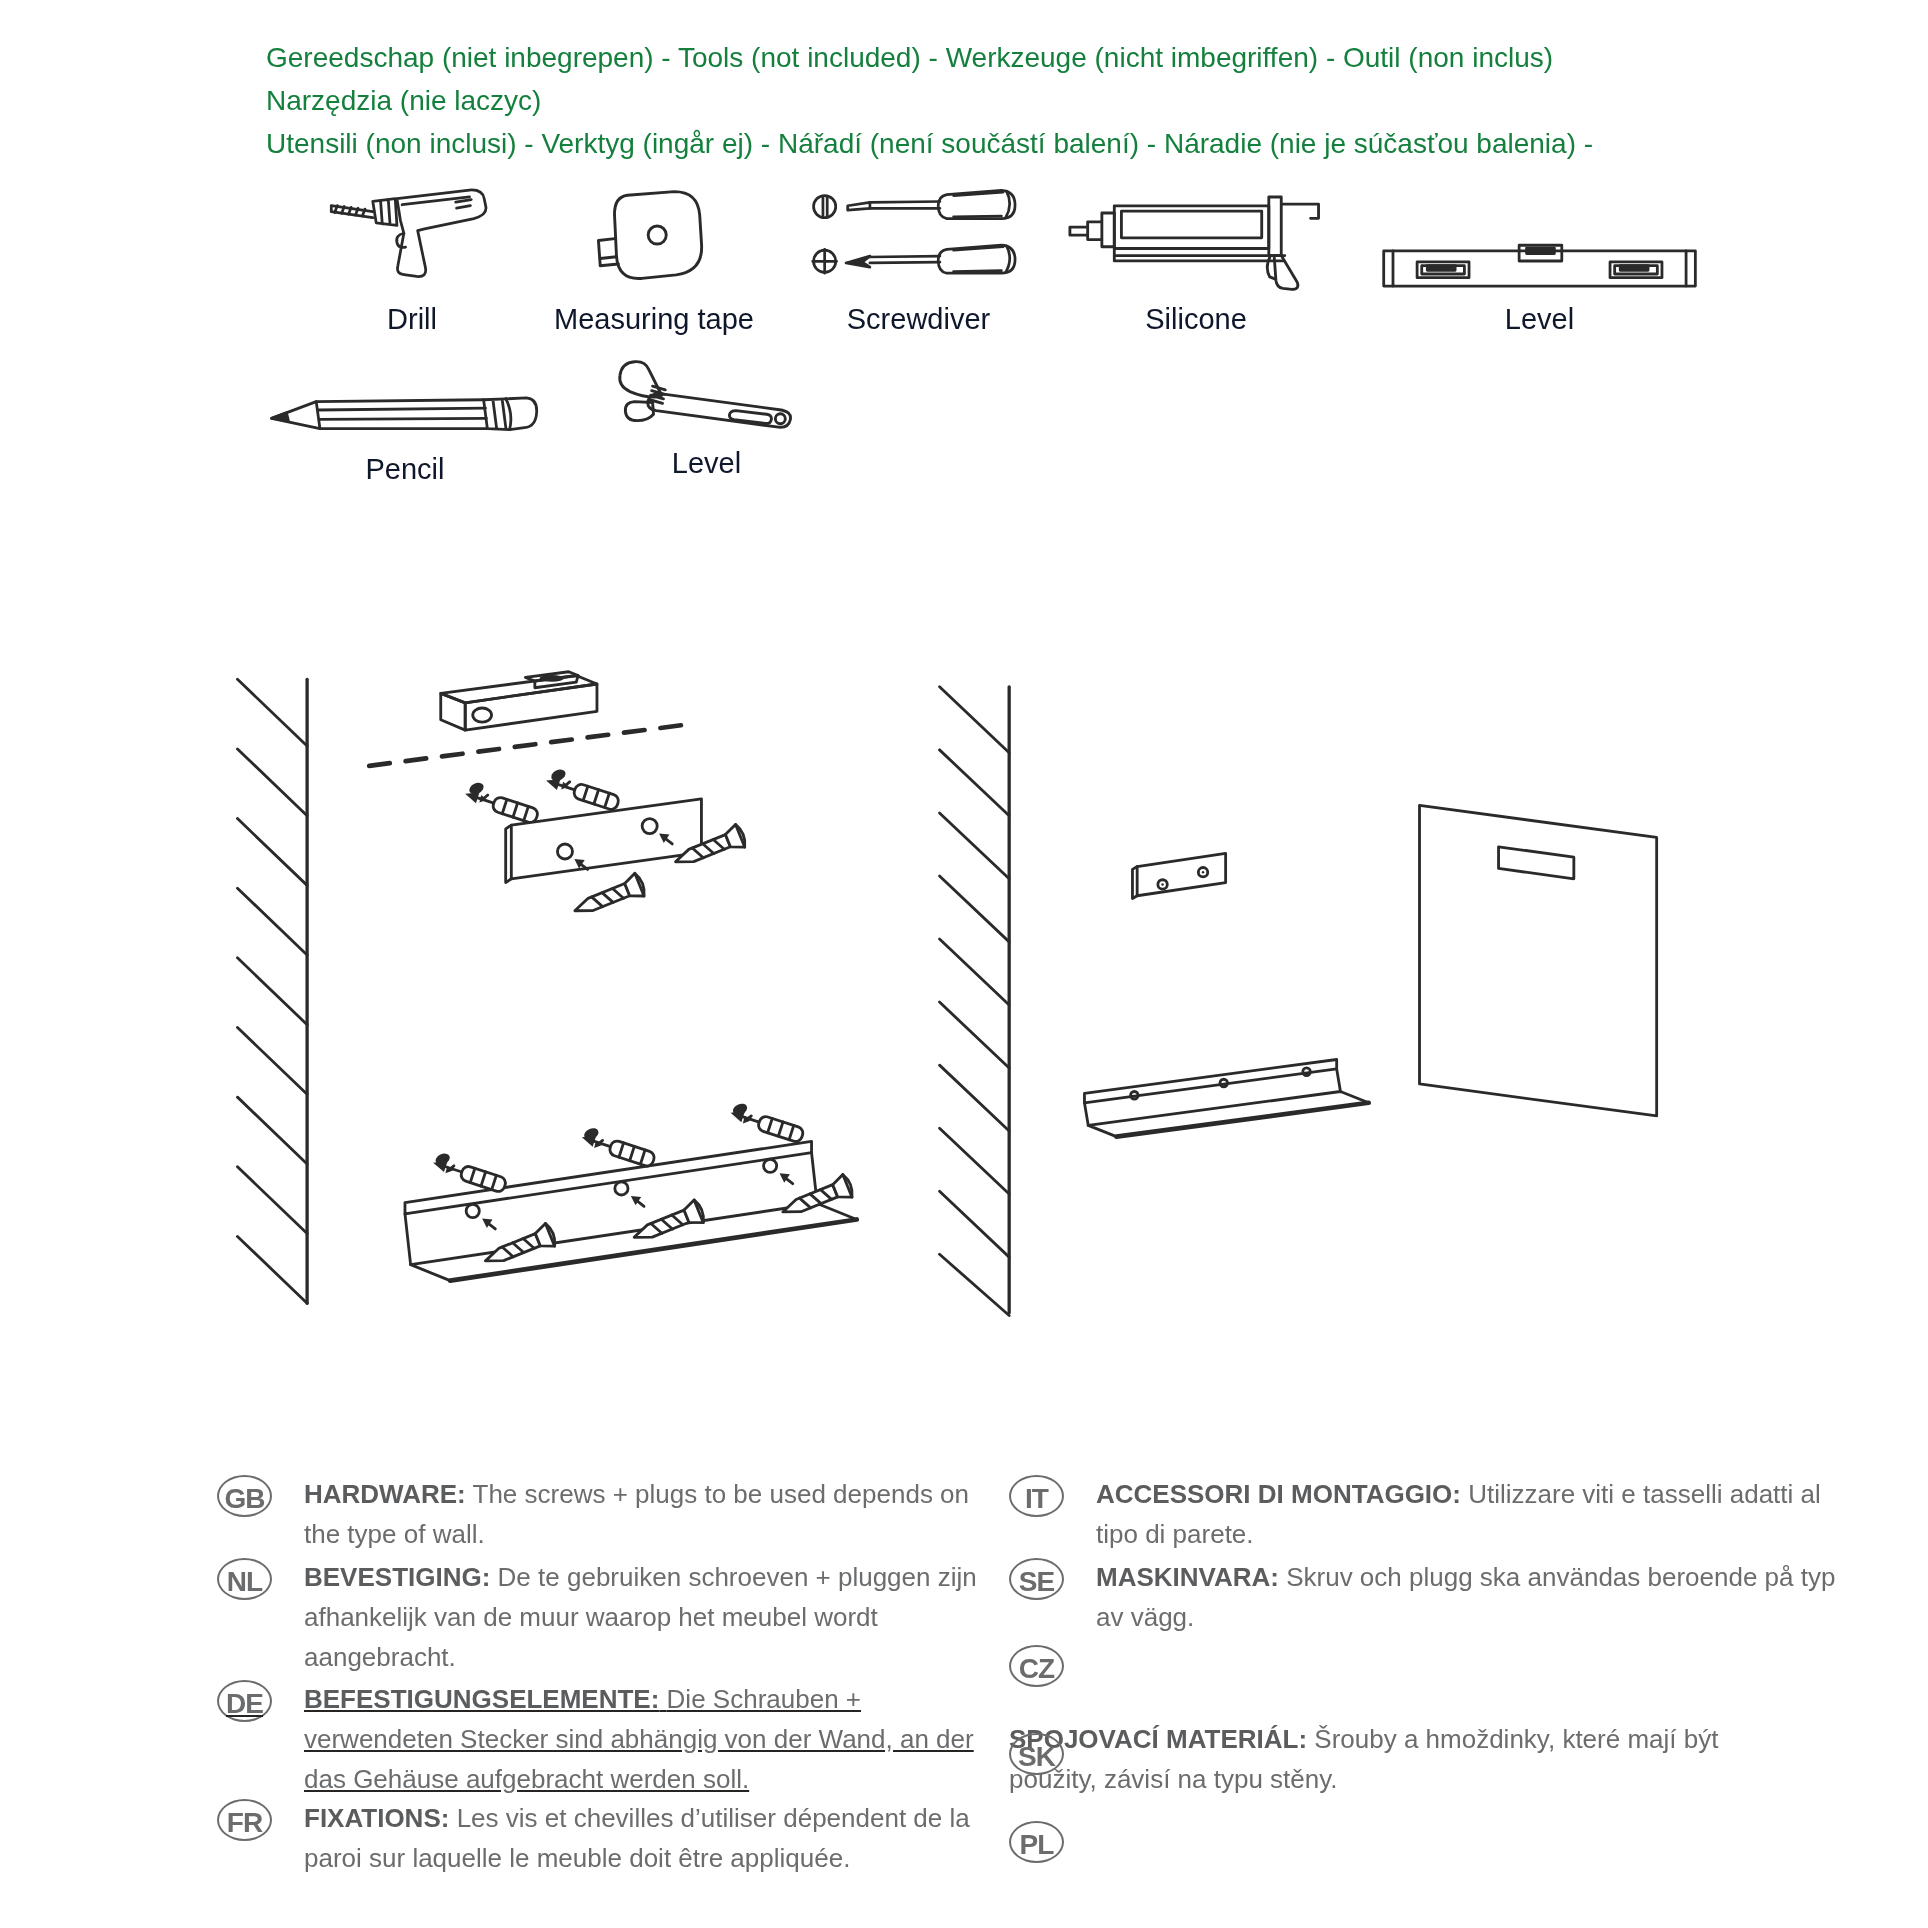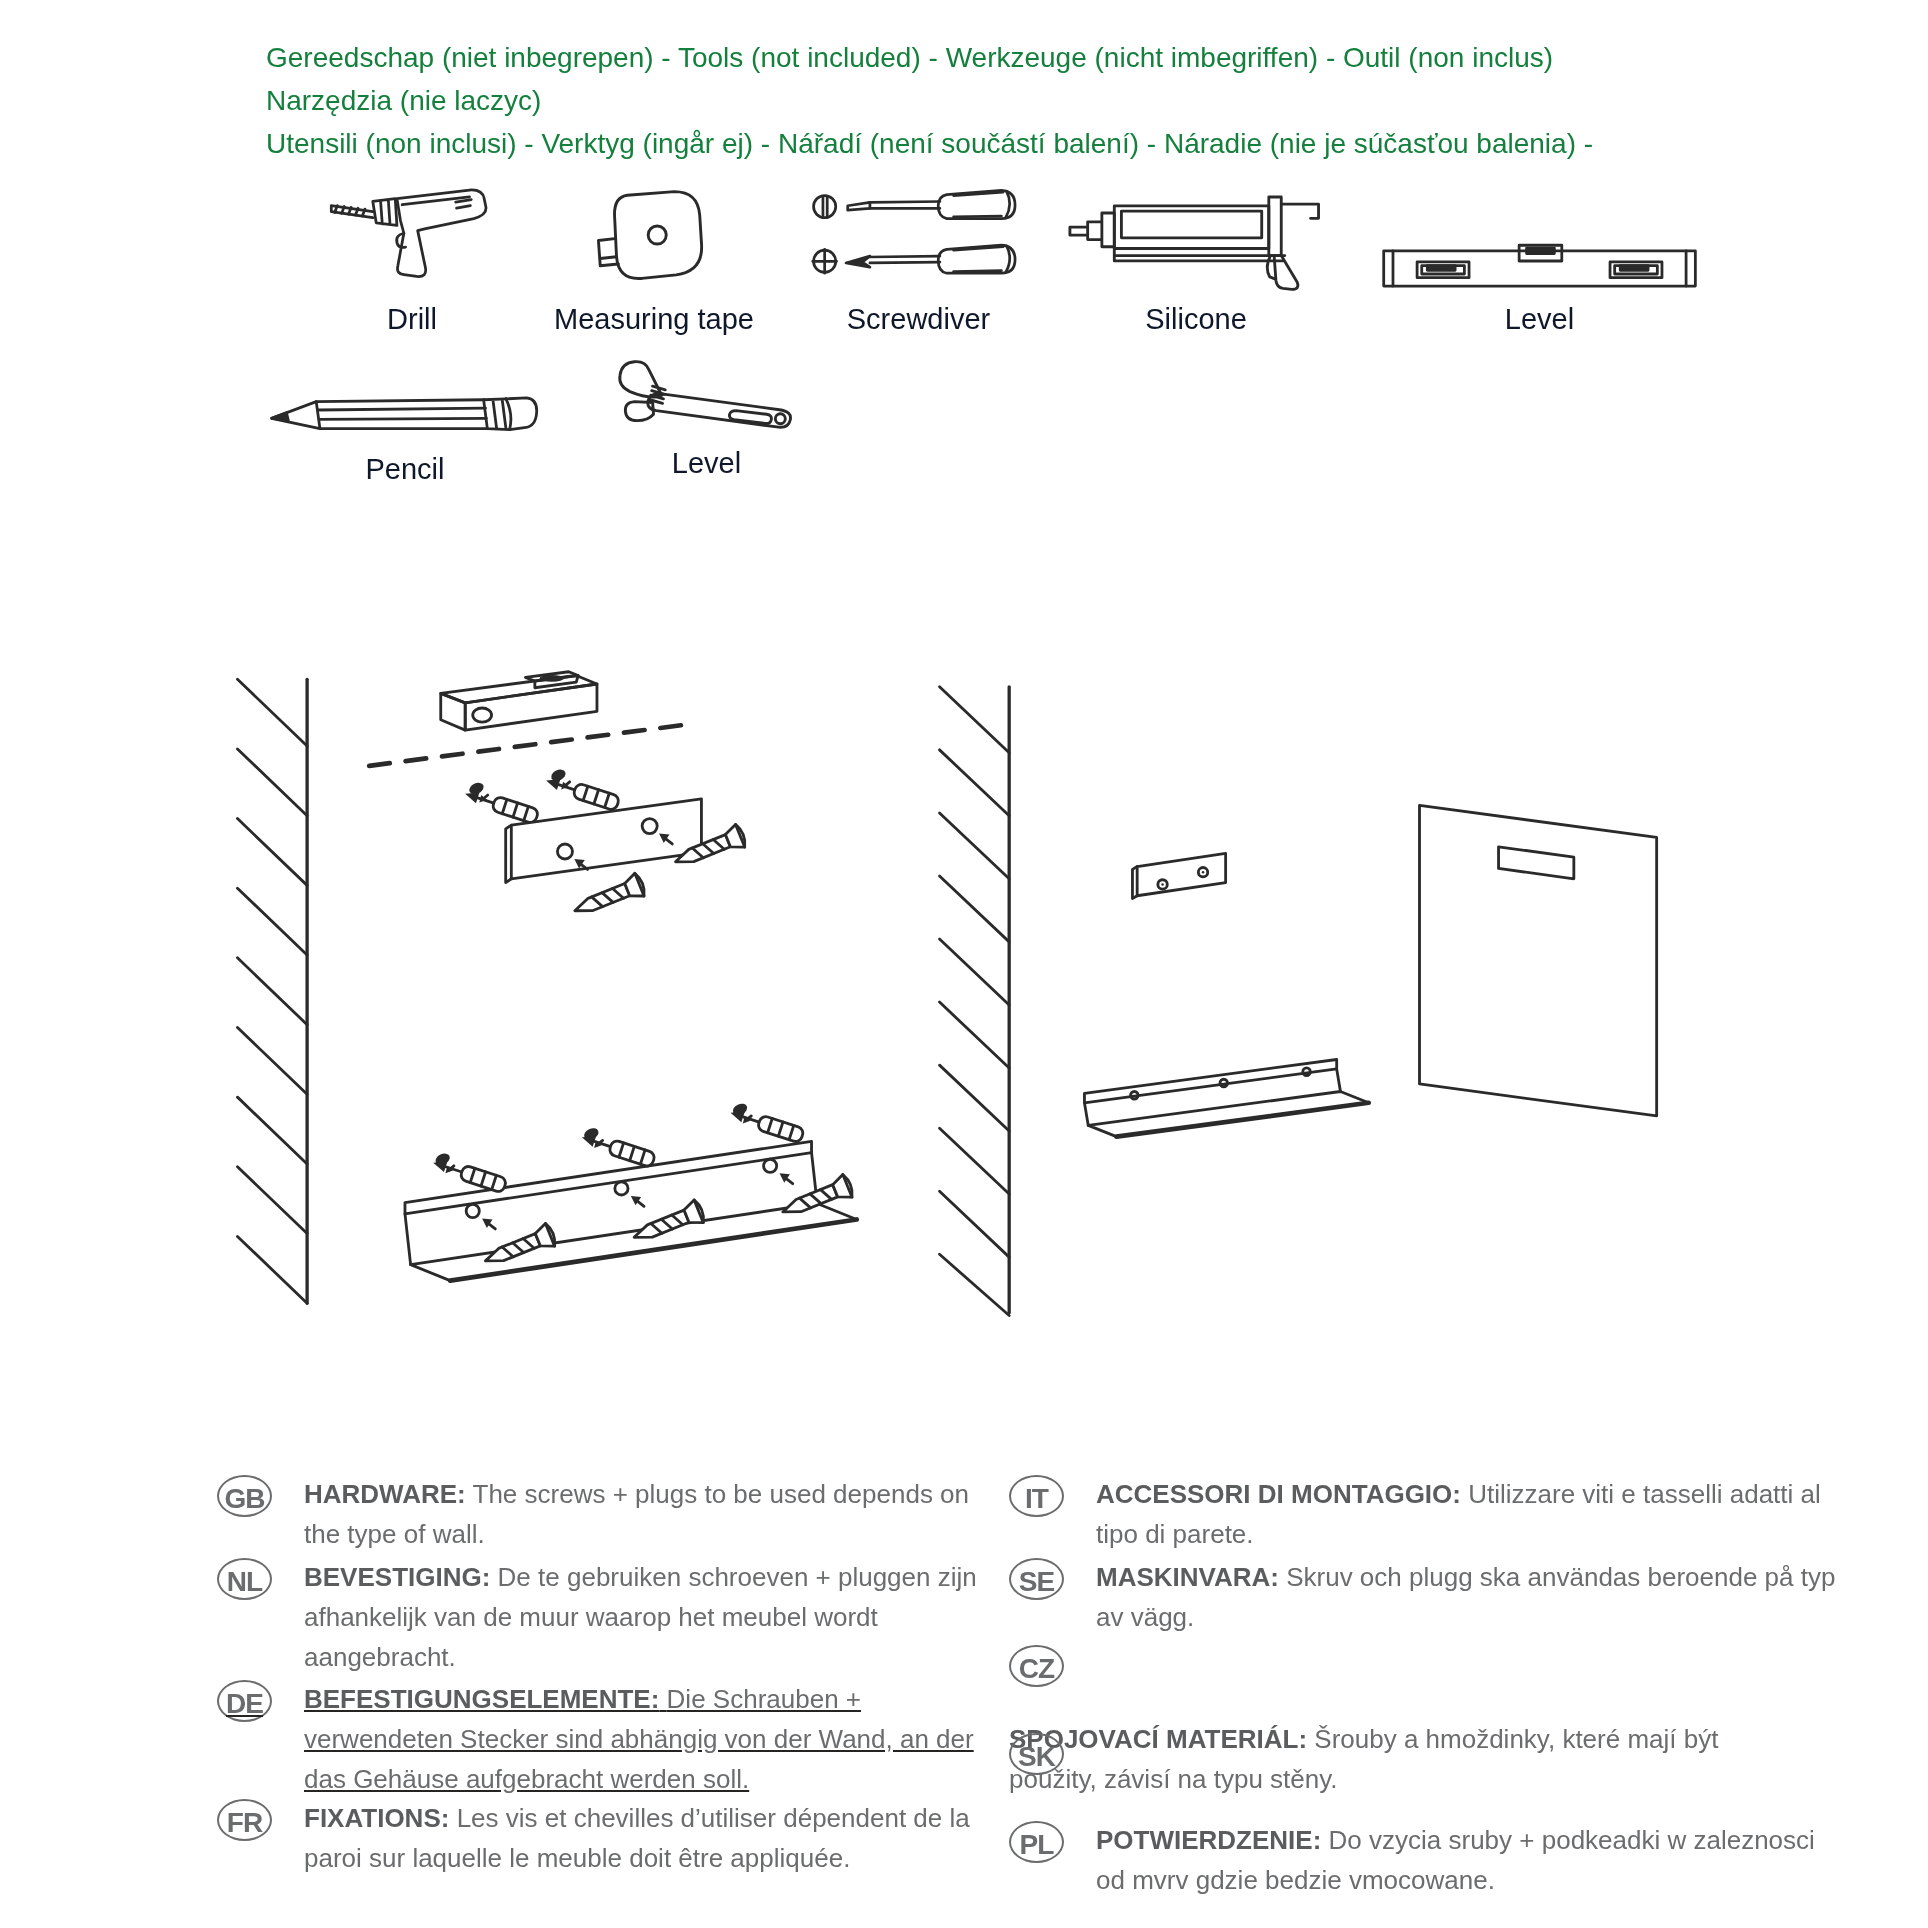--- a/index.html
+++ b/index.html
@@ -353,15 +353,14 @@
 <div class="lang-entry right" style="top:1732px;">
   <div class="badge">
       <span>SK</span>
     </div>
 </div>
 
 <div class="lang-entry right" style="top:1820px;">
   <div class="badge">
       <span>PL</span>
     </div>
-  <p class="lang-text"><b>POTWIERDZENIE:</b> <span>Do vzycia sruby + podkeadki w zaleznosci od mvrv gdzie bedzie vmocowane.</span></p>
 </div>
 
 
 </body></html>

